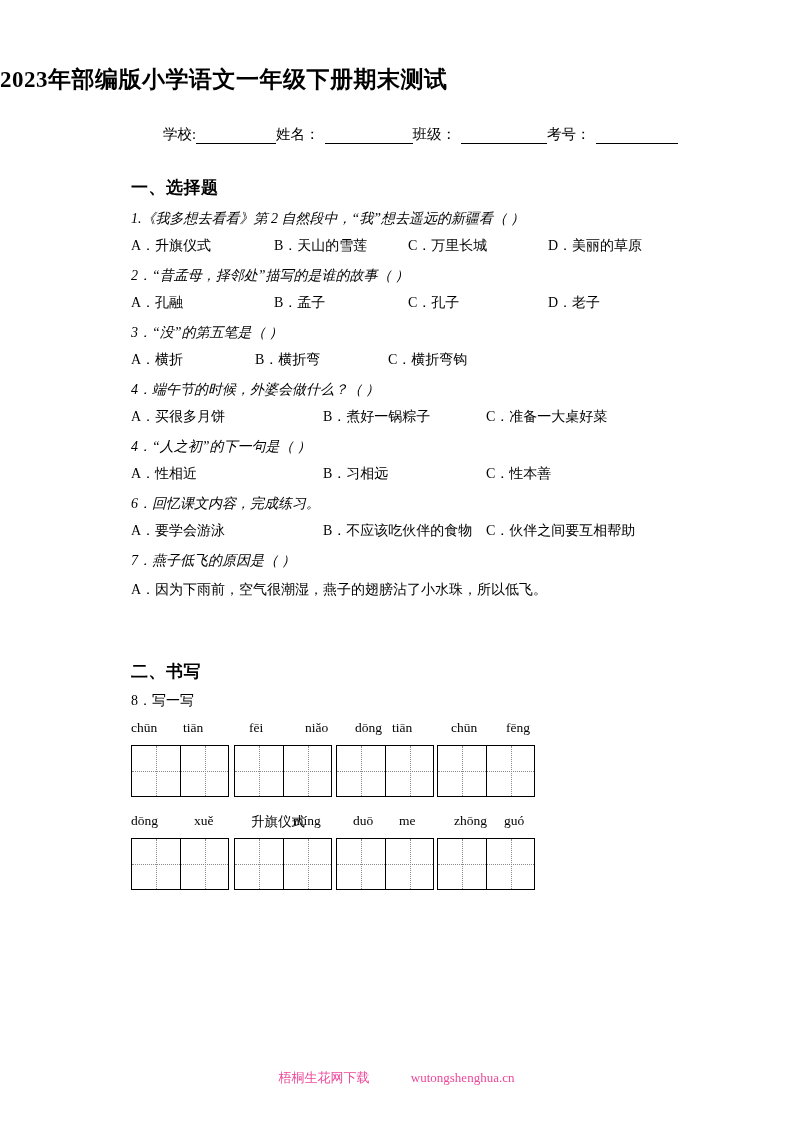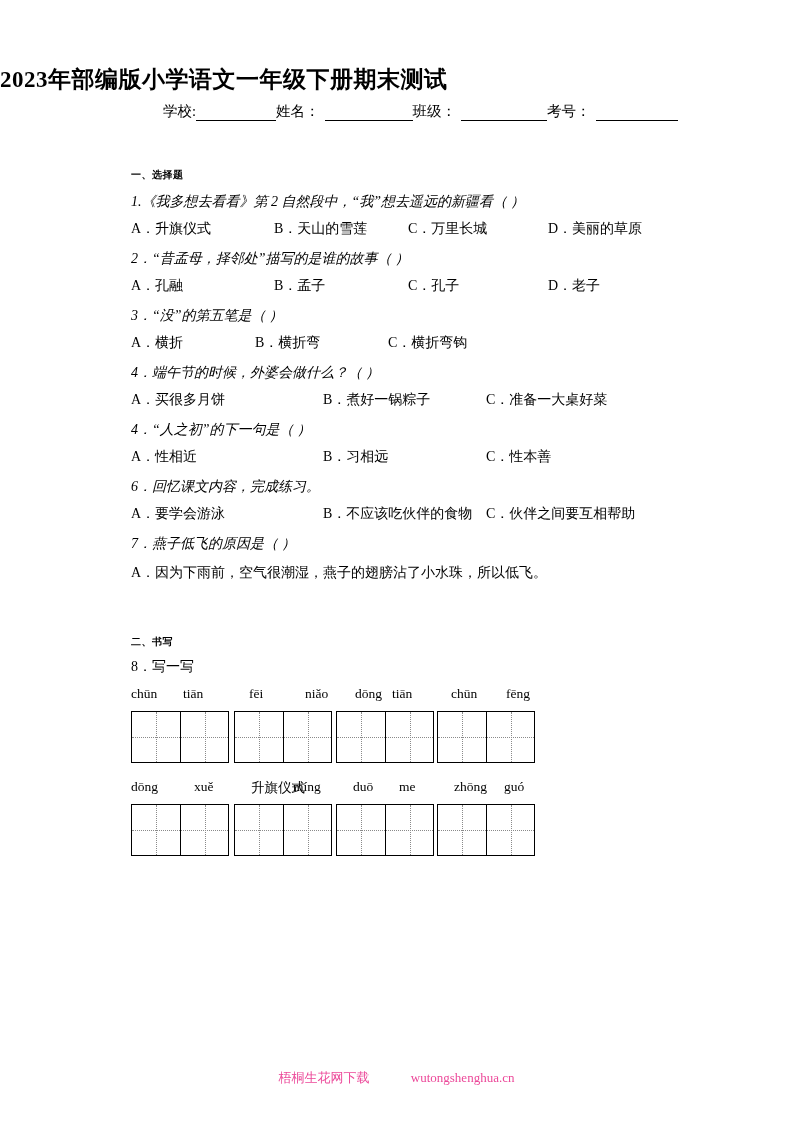--- a/index.html
+++ b/index.html
@@ -35,42 +35,42 @@
     font-size: 14.5px;
     white-space: nowrap;
     display: flex;
     align-items: flex-end;
   }
   .info-field {
     display: inline-flex;
     align-items: flex-end;
     white-space: nowrap;
   }
-  .info-label { font-size: 14.5px; }
+  .info-label { font-size: 14.5px; margin-top: 23px; }
   .blank-line {
     display: inline-block;
     border-bottom: 1.3px solid #000;
     height: 14px;
   }
   .bl-school { width: 80px; }
   .bl-name   { width: 88px; margin-left: 5px; }
   .bl-class  { width: 86px; margin-left: 5px; }
   .bl-exam   { width: 82px; margin-left: 5px; }
 
   
   .content {
     position: absolute;
     left: 131px;
     top: 160px;
     width: 540px;
   }
   .section-head {
-    font-size: 10px;
+    font-size: 17px;
     font-weight: bold;
-    margin: 8px 0 9px 0;
+    margin: 16px 0 9px 0;
     letter-spacing: 0.5px;
   }
   .question {
     font-size: 14px;
     margin: 0 0 8px 0;
     line-height: 1.5;
     font-style: italic;
   }
   .q-sub {
     font-size: 14px;

